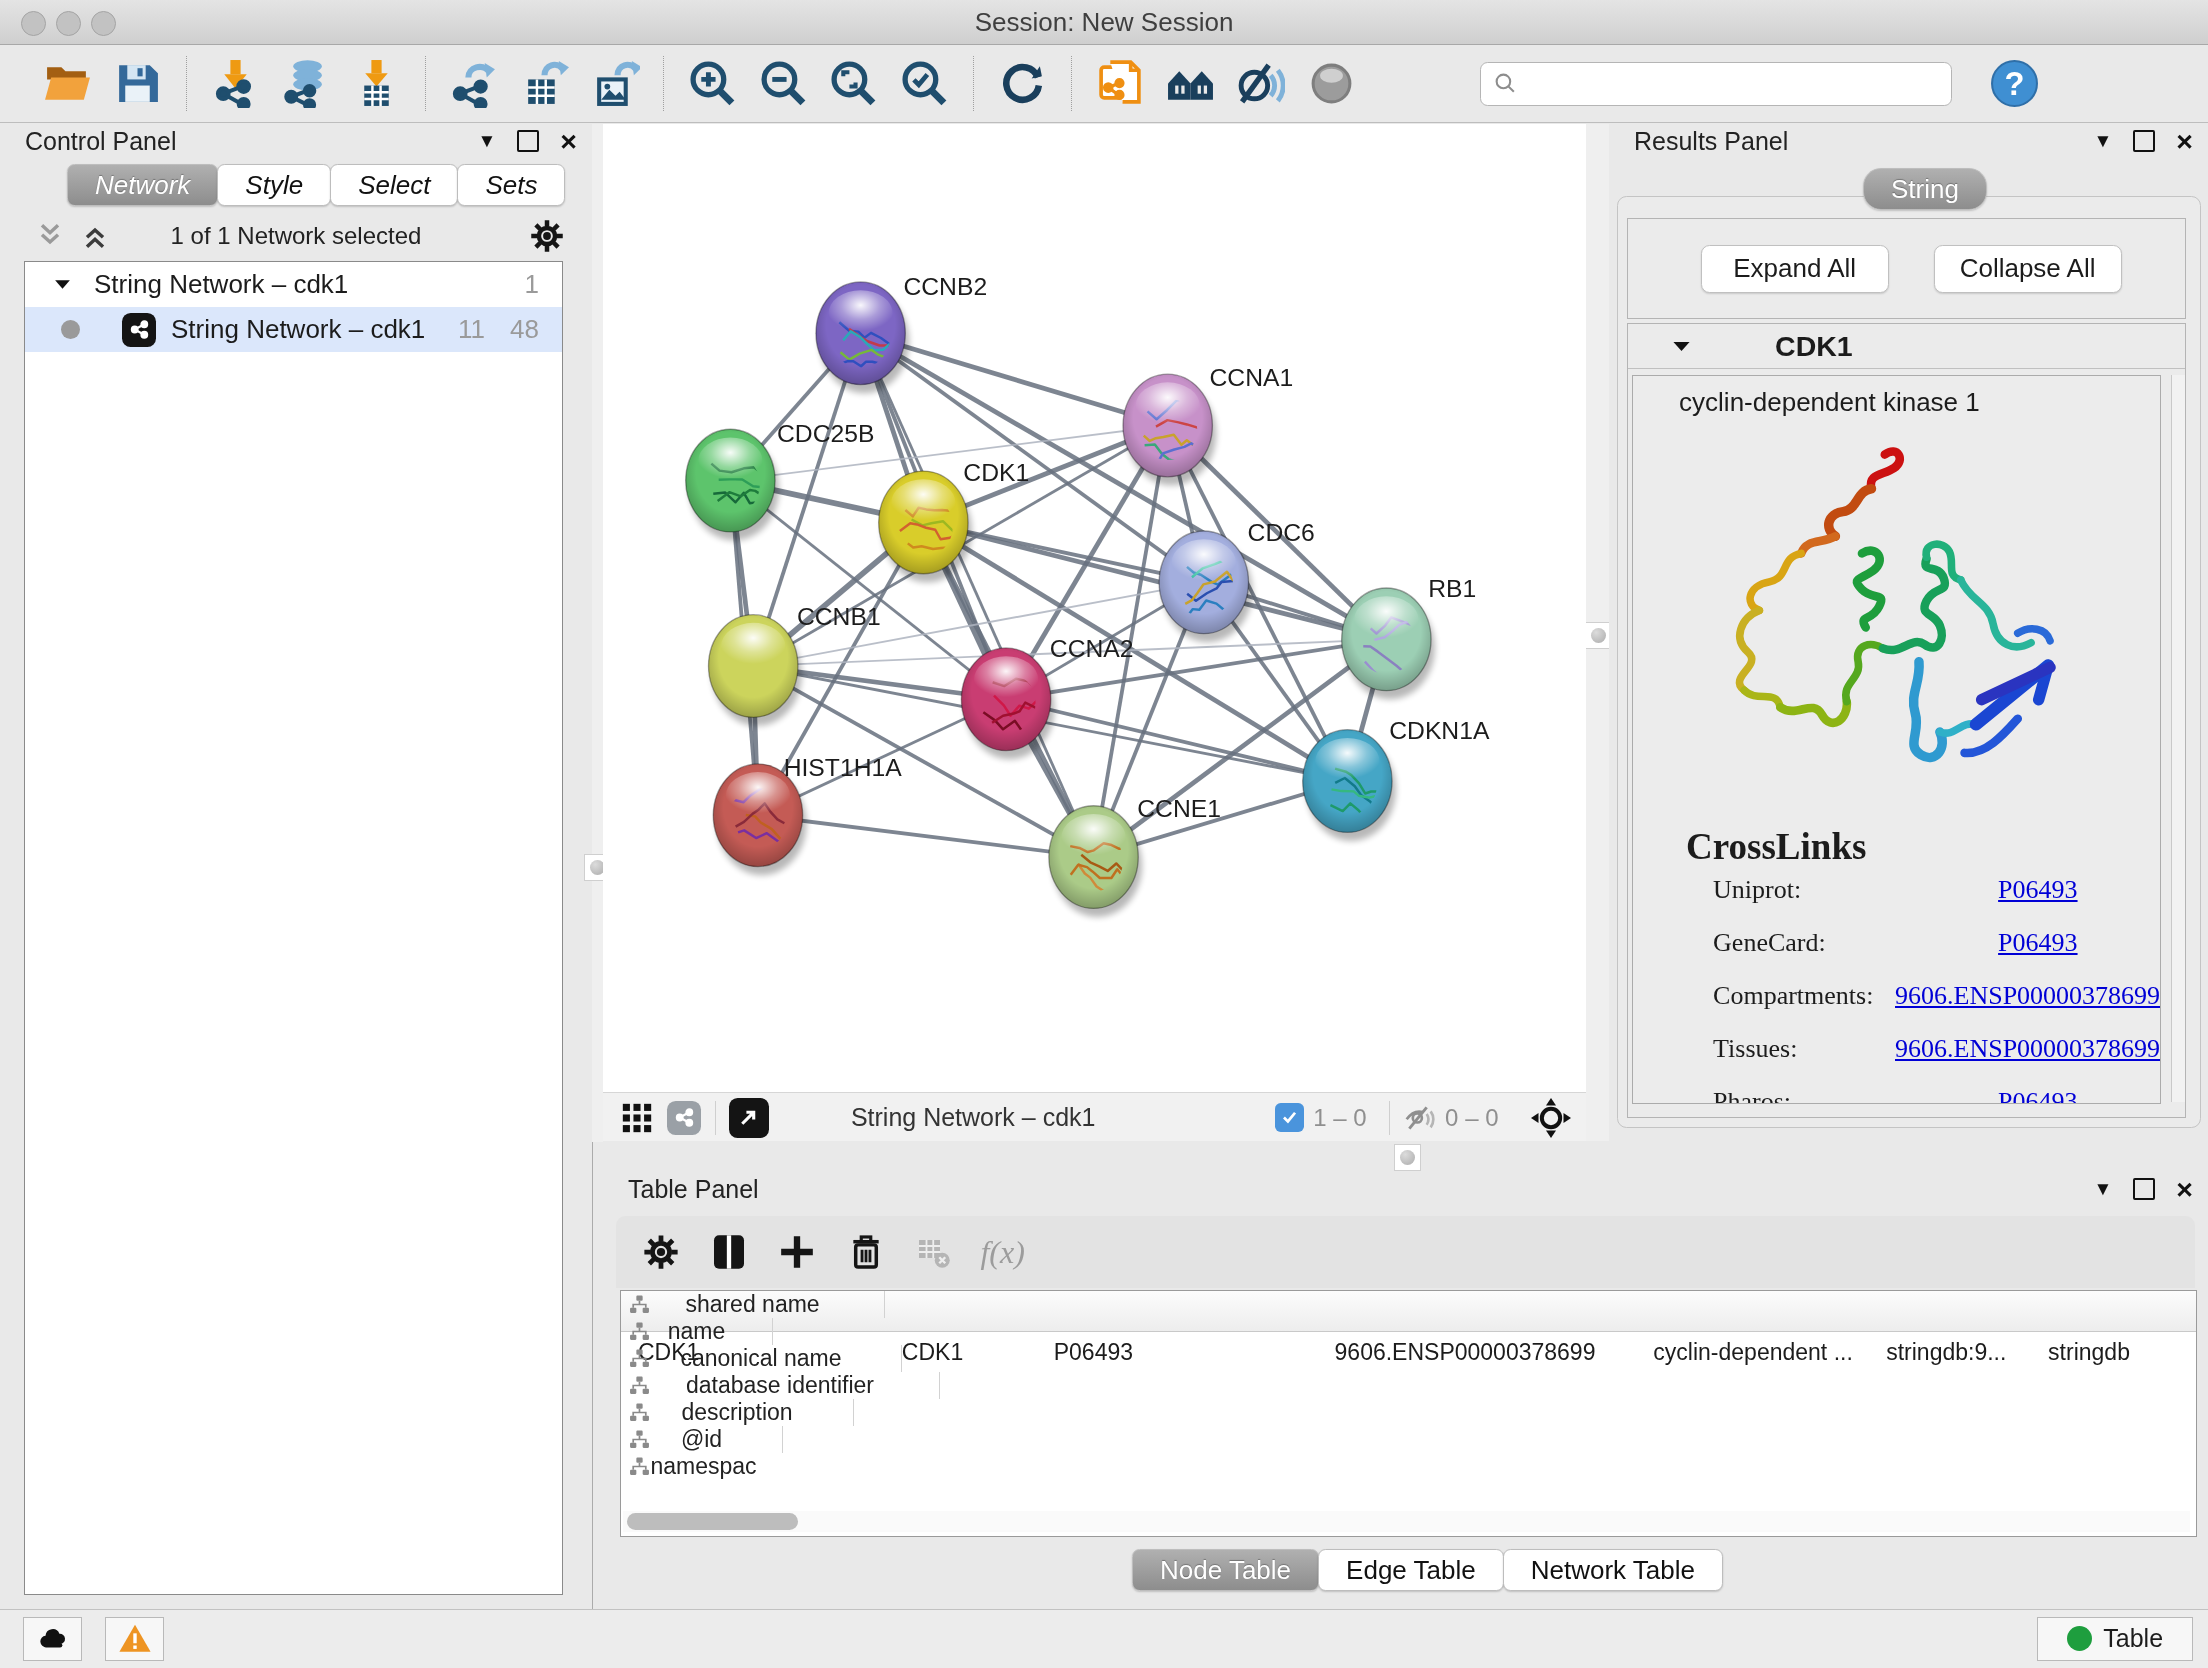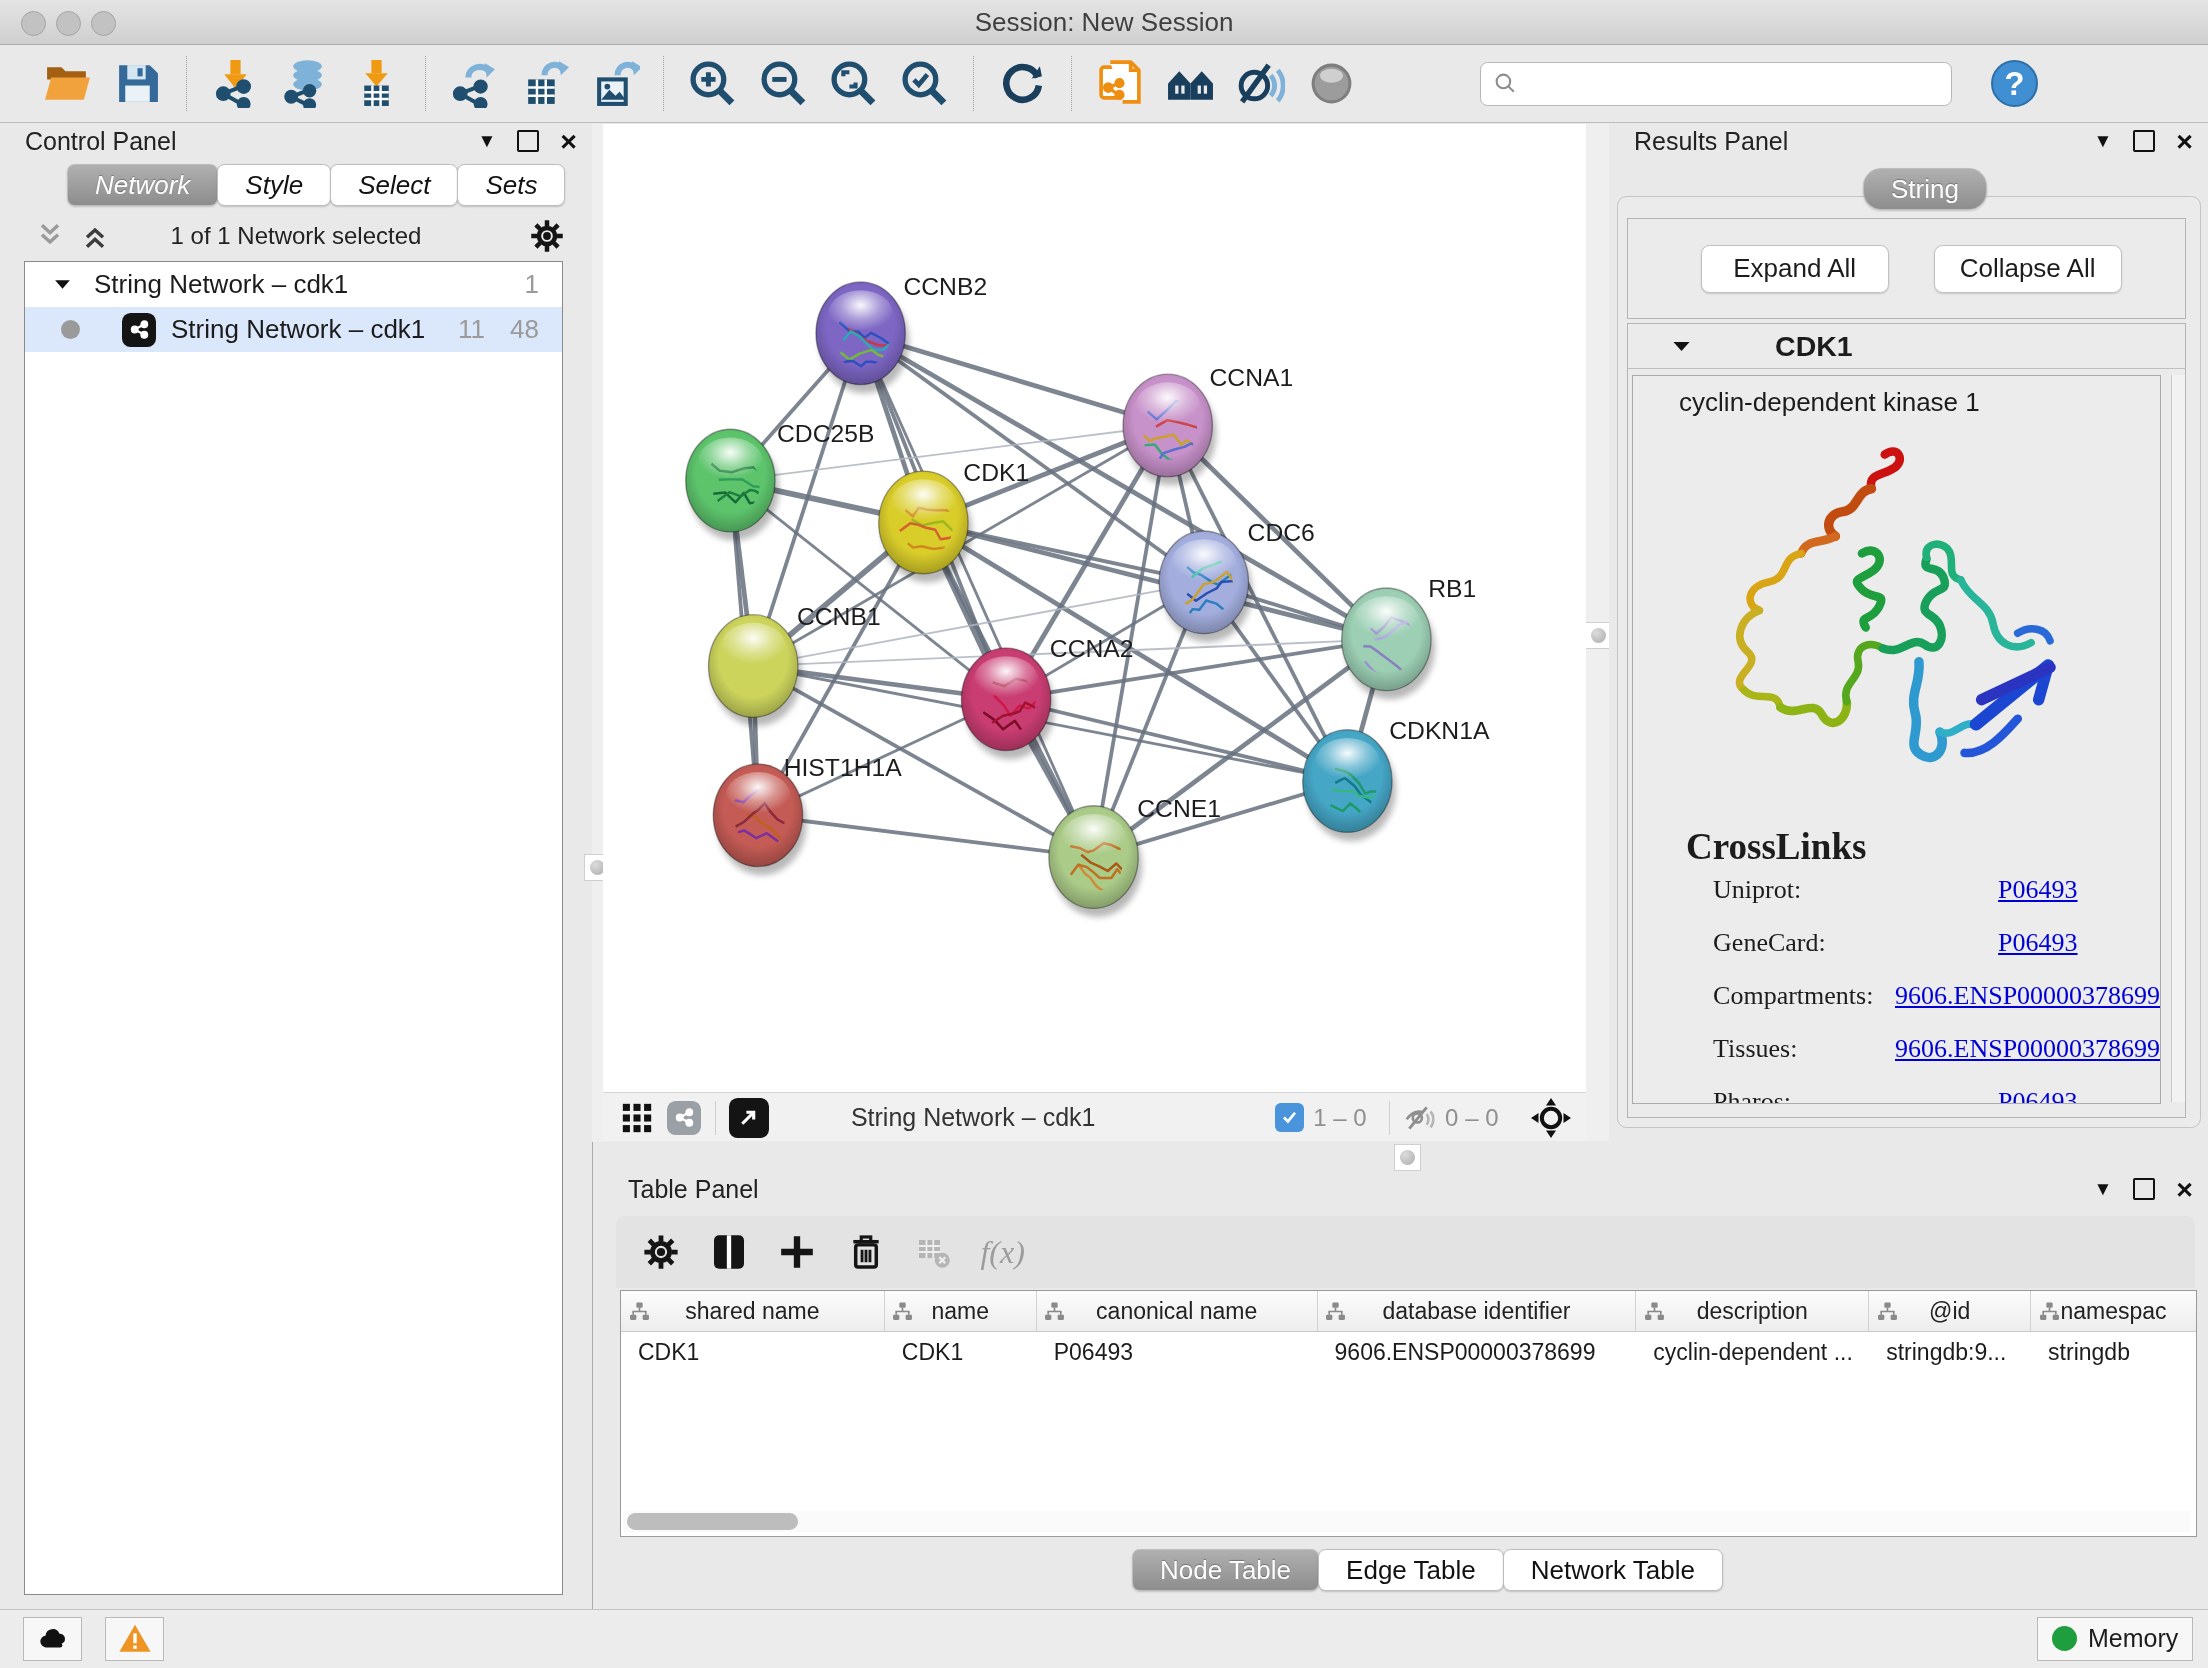--- a/index.html
+++ b/index.html
@@ -91,21 +91,21 @@
   .xlrow .lab{width:285px;}
   .xlrow a{color:#0000d6;text-decoration:underline;}
 
   
   .tablepanel{left:603px;top:1172px;width:1605px;height:438px;background:#e9e9e9;}
   .ttoolbar{position:absolute;left:13.3px;top:44px;width:1579px;height:72px;background:#e3e3e3;
     border-radius:9.5px 9.5px 0 0;display:flex;align-items:center;padding-left:17px;box-sizing:border-box;}
   .titem{width:55px;height:55px;display:flex;align-items:center;justify-content:center;margin-right:13.3px;}
   .fx{font-size:32px;font-style:italic;color:#9c9c9c;margin-left:5.7px;}
   .tablebox{position:absolute;left:17px;top:118px;width:1575px;height:245px;background:#fff;border:1.9px solid #9a9a9a;}
-  .thead{display:flex;height:40px;background:linear-gradient(#fcfcfc,#ededed);border-bottom:1.9px solid #c9c9c9;}
+  .thead{display:flex;height:40px;background:linear-gradient(#fcfcfc,#ededed);border-bottom:1.9px solid #c9c9c9;flex-direction:column;}
   .th{position:relative;display:flex;align-items:center;justify-content:center;
     border-right:1px solid #d2d2d2;font-size:23px;color:#222;box-sizing:border-box;}
   .th .colicon{position:absolute;left:7.6px;width:21px;height:21px;}
   .trowdata{display:flex;height:40px;align-items:center;font-size:23px;}
   .td{padding-left:17px;box-sizing:border-box;white-space:nowrap;overflow:hidden;}
   .hscroll{position:absolute;left:1.9px;bottom:3.8px;width:1567px;height:21px;background:#fafafa;}
   .hthumb{position:absolute;left:3.8px;top:1.9px;width:171px;height:17px;background:#bdbdbd;border-radius:8.6px;}
   .btabs{position:absolute;left:529px;top:377px;display:flex;}
   .btabs .tab{border-radius:7.6px;margin-right:-1px;}
 
@@ -901,16 +901,16 @@
   </div>
   <div class="sbtn" style="left:105px;width:57px">
     <svg width="34" height="34" viewBox="0 0 24 24">
         <path d="M12 2L23 21H1z" fill="#ee9422"></path>
         <rect x="10.8" y="8" width="2.4" height="7" fill="#fff"></rect>
         <rect x="10.8" y="16.6" width="2.4" height="2.4" fill="#fff"></rect>
       </svg>
   </div>
   <div class="sbtn membtn">
     <span class="memdot"></span>
-    <span>Memory</span>
+    <span>Table</span>
   </div>
 </div>
 
 
 </body></html>

